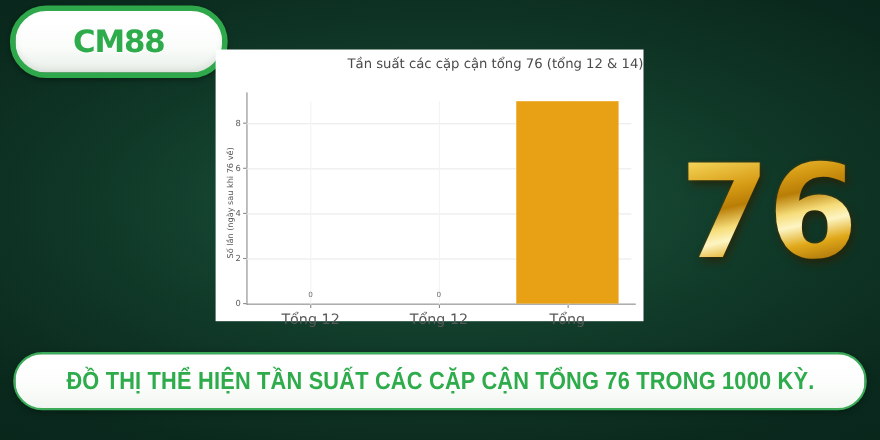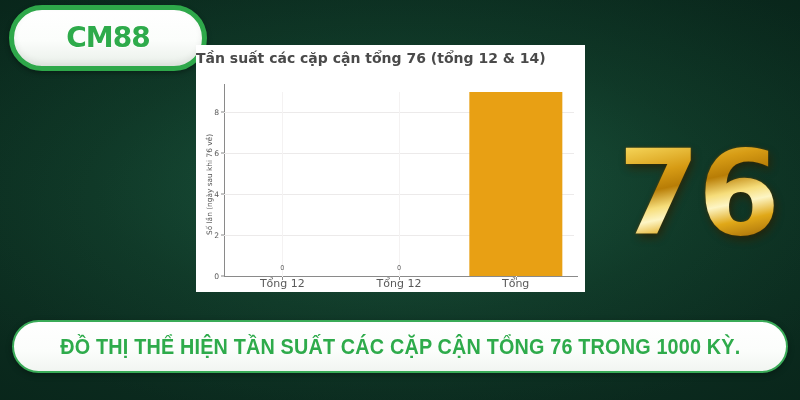--- a/index.html
+++ b/index.html
@@ -45,26 +45,25 @@
 
   
   #chart-panel {
     position:absolute; left:196px; top:45px;
     width:389px; height:247px;
     background:#ffffff;
   }
 
   #chart-title {
     position:absolute; left:0; right:0; top:6px;
-    text-align:left;
+    text-align:right;
     color:#4a4a4a;
-    font-size:14px;
+    font-size:12px;
     line-height:14px;
     font-family:"DejaVu Sans", sans-serif;
-    font-weight:bold;
   }
   #chart-title div { white-space:nowrap; }
 
   
   #ylabel {
     position:absolute;
     left:3px; top:50px;
     width:150px; height:12px;
     transform:rotate(-90deg);
     transform-origin:left top;
@@ -107,21 +106,22 @@
     white-space:nowrap;
   }
   .ytick-mark {
     position:absolute; right:100%;
     width:3px; height:1px; background:#8a8a8a;
     transform:translateY(-50%);
   }
 
   .xtick-label {
     position:absolute; top:100%;
-    font-size:11px; color:#595959;
+    margin-top:7px;
+    font-size:13px; color:#595959;
     transform:translateX(-50%);
     white-space:nowrap;
   }
   .xtick-mark {
     position:absolute; top:100%;
     width:1px; height:3px; background:#8a8a8a;
   }
 
   .bar {
     position:absolute; bottom:1px;

